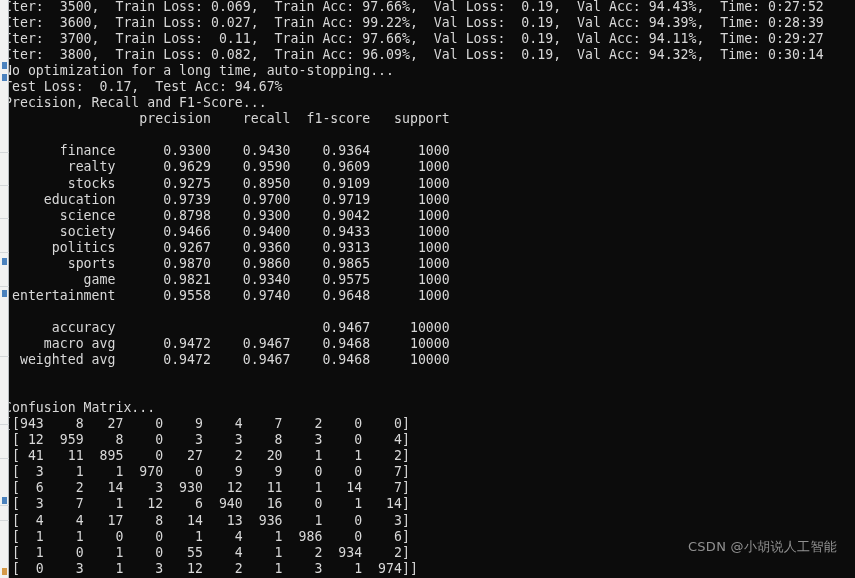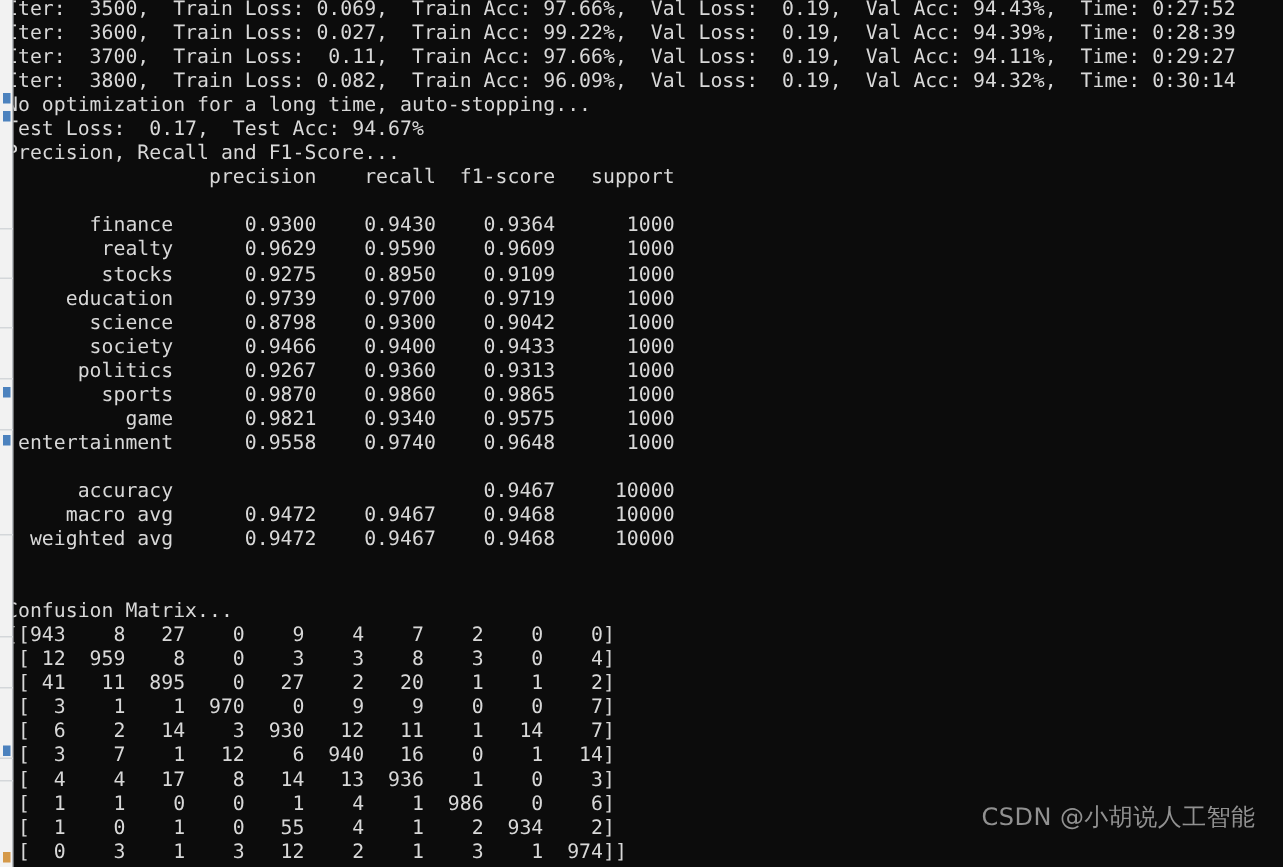--- a/index.html
+++ b/index.html
@@ -63,21 +63,21 @@
     text-rendering: optimizeSpeed;
     -webkit-font-smoothing: none;
   }
   
   #watermark {
     position: absolute;
     right: 18px;
     bottom: 22px;
     color: #9d9d9d;
     font-family: "DejaVu Sans", "Liberation Sans", sans-serif;
-    font-size: 16px;
+    font-size: 13px;
     letter-spacing: .3px;
     white-space: nowrap;
     opacity: .92;
   }
 </style>
 </head>
 <body>
 
 <div id="screen">
 

